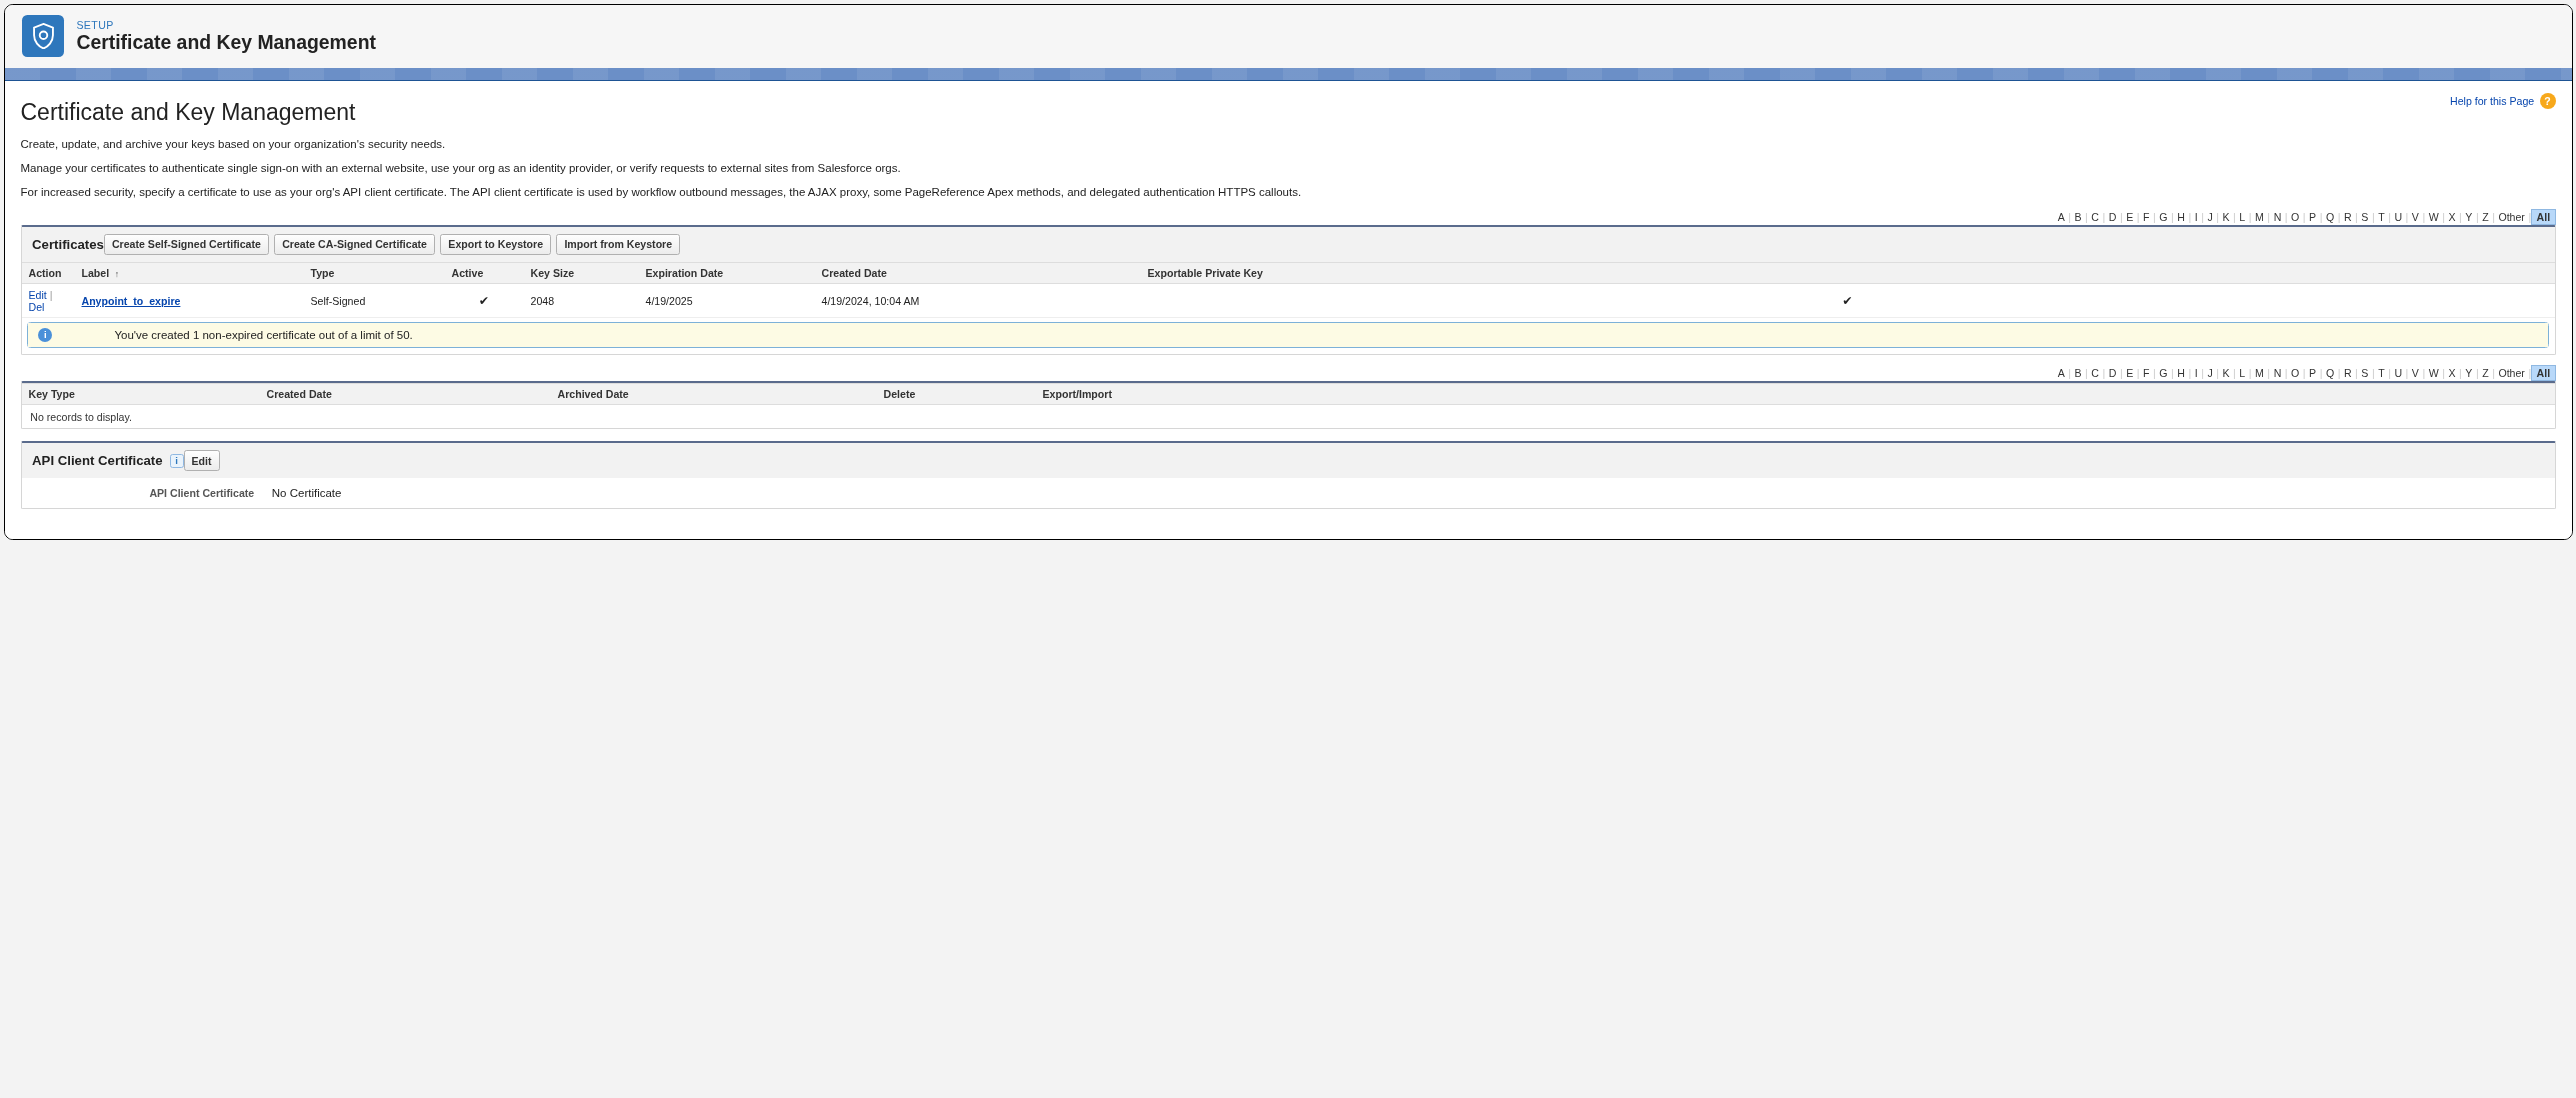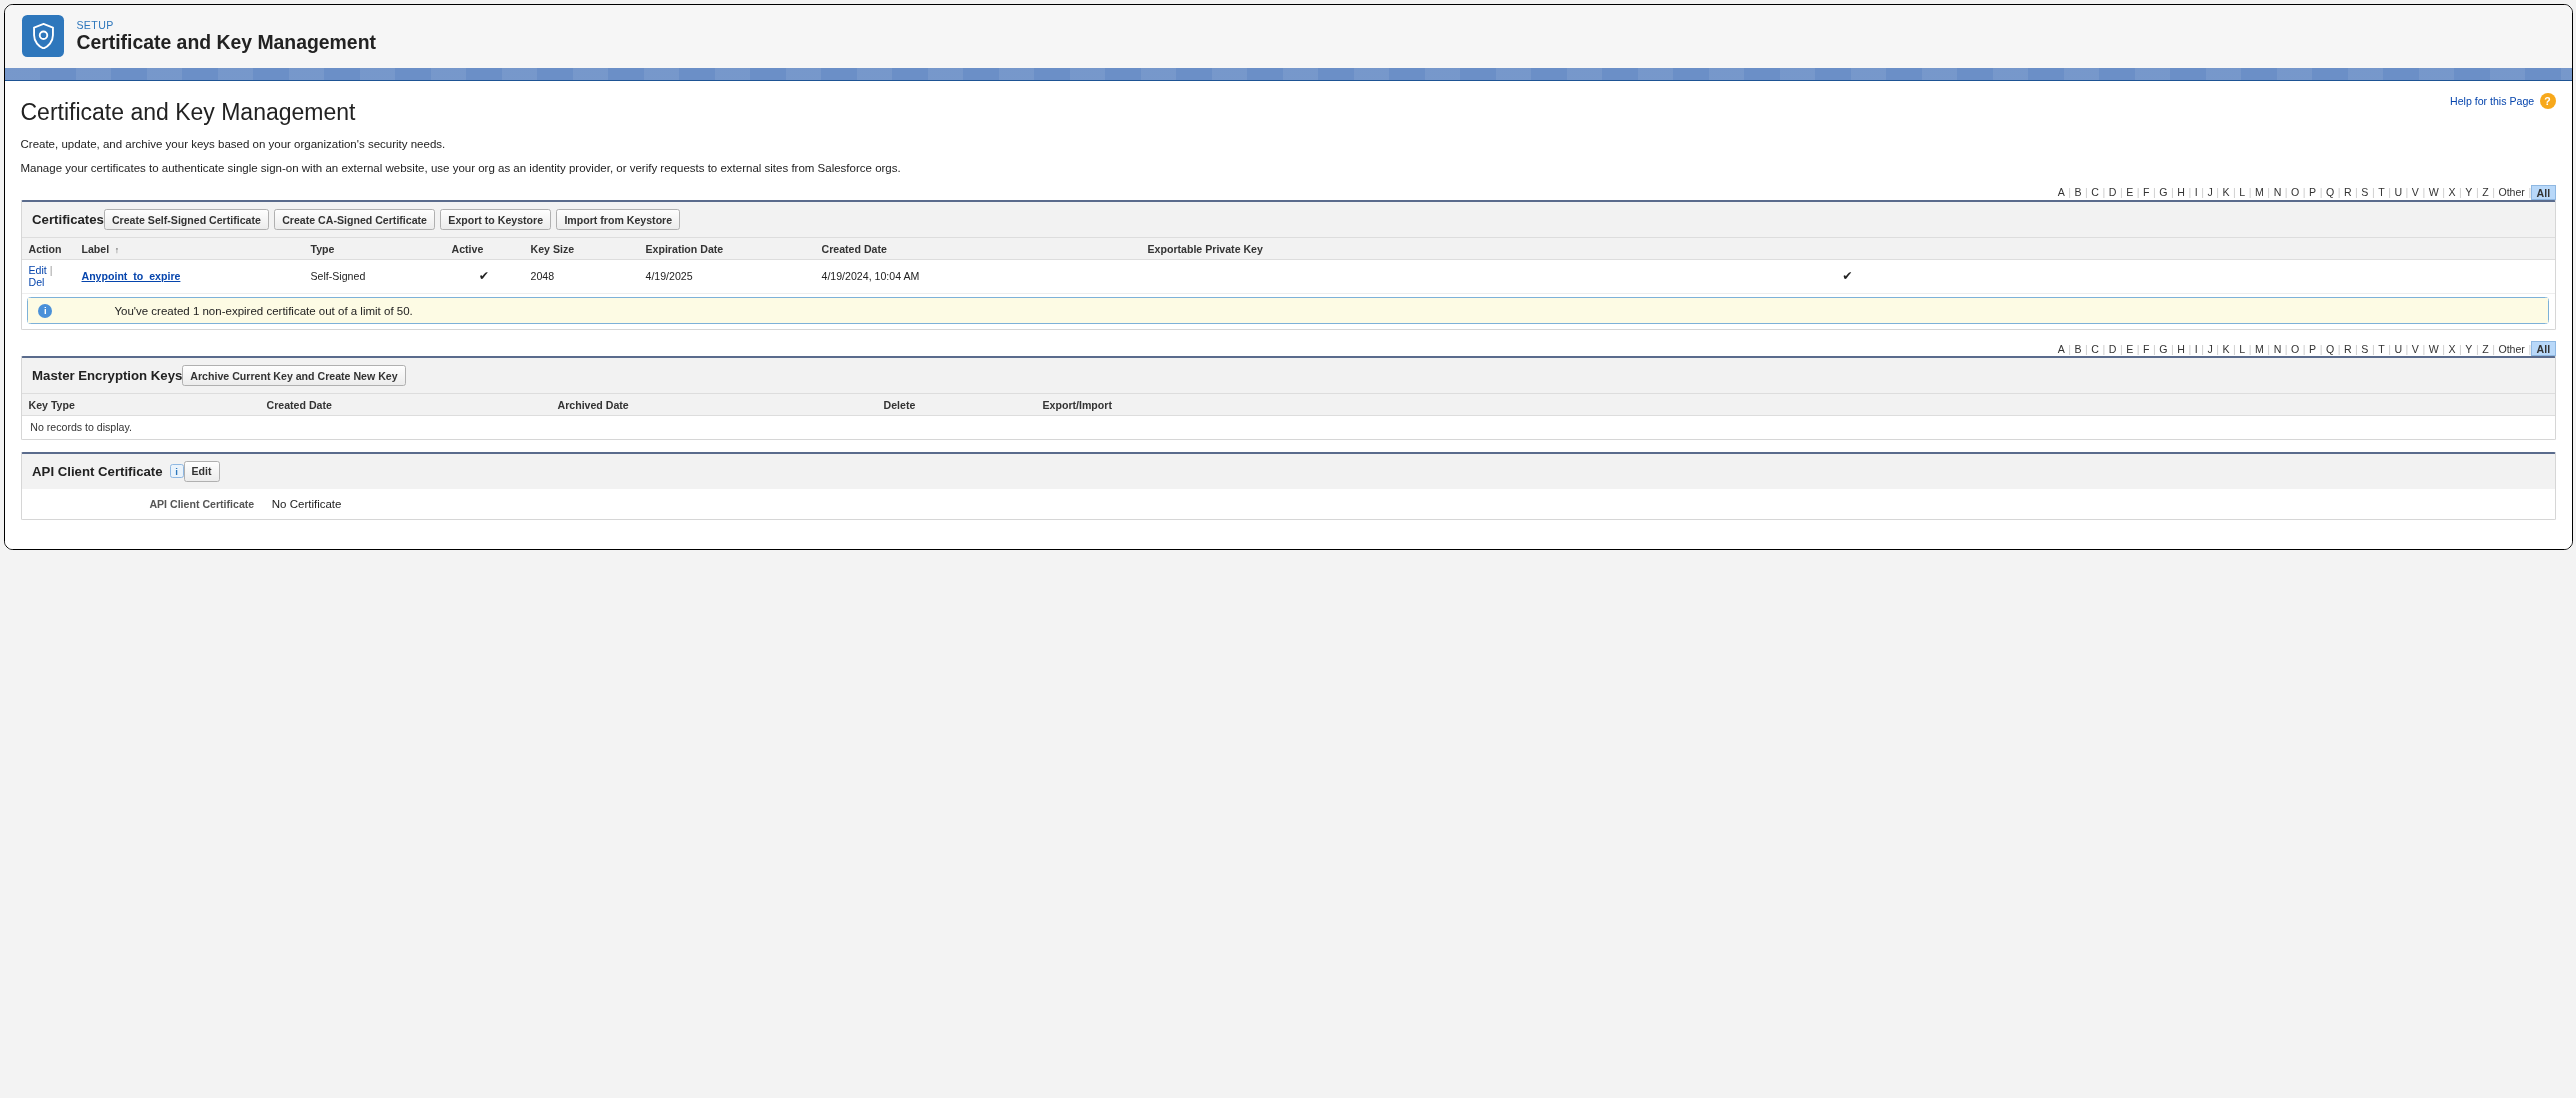--- a/index.html
+++ b/index.html
@@ -205,20 +205,21 @@
       <h1 class="page-h1">Certificate and Key Management</h1>
       <div class="help-link">
         <span>Help for this Page</span>
         <span class="help-icon">?</span>
       </div>
     </div>
 
     <div class="desc">
       <p>Create, update, and archive your keys based on your organization's security needs.</p>
       <p>Manage your certificates to authenticate single sign-on with an external website, use your org as an identity provider, or verify requests to external sites from Salesforce orgs.</p>
+      <p>For increased security, specify a certificate to use as your org's API client certificate. The API client certificate is used by workflow outbound messages, the AJAX proxy, some PageReference Apex methods, and delegated authentication HTTPS callouts.</p>
     </div>
 
     <div class="alpha-filter" id="alpha1"><a class="action-link" style="color:#333">A</a><span class="sep">|</span><a class="action-link" style="color:#333">B</a><span class="sep">|</span><a class="action-link" style="color:#333">C</a><span class="sep">|</span><a class="action-link" style="color:#333">D</a><span class="sep">|</span><a class="action-link" style="color:#333">E</a><span class="sep">|</span><a class="action-link" style="color:#333">F</a><span class="sep">|</span><a class="action-link" style="color:#333">G</a><span class="sep">|</span><a class="action-link" style="color:#333">H</a><span class="sep">|</span><a class="action-link" style="color:#333">I</a><span class="sep">|</span><a class="action-link" style="color:#333">J</a><span class="sep">|</span><a class="action-link" style="color:#333">K</a><span class="sep">|</span><a class="action-link" style="color:#333">L</a><span class="sep">|</span><a class="action-link" style="color:#333">M</a><span class="sep">|</span><a class="action-link" style="color:#333">N</a><span class="sep">|</span><a class="action-link" style="color:#333">O</a><span class="sep">|</span><a class="action-link" style="color:#333">P</a><span class="sep">|</span><a class="action-link" style="color:#333">Q</a><span class="sep">|</span><a class="action-link" style="color:#333">R</a><span class="sep">|</span><a class="action-link" style="color:#333">S</a><span class="sep">|</span><a class="action-link" style="color:#333">T</a><span class="sep">|</span><a class="action-link" style="color:#333">U</a><span class="sep">|</span><a class="action-link" style="color:#333">V</a><span class="sep">|</span><a class="action-link" style="color:#333">W</a><span class="sep">|</span><a class="action-link" style="color:#333">X</a><span class="sep">|</span><a class="action-link" style="color:#333">Y</a><span class="sep">|</span><a class="action-link" style="color:#333">Z</a><span class="sep">|</span><a class="action-link" style="color:#333">Other</a><span class="sep">|</span><span class="all-sel">All</span></div>
 
     <div class="block">
       <div class="block-header">
         <div class="block-title">Certificates</div>
         <div class="btn-row">
           <button class="sf-btn">Create Self-Signed Certificate</button>
           <button class="sf-btn">Create CA-Signed Certificate</button>
@@ -263,26 +264,20 @@
         <div class="info-content">
           <div class="info-icon">i</div>
           <div>You've created 1 non-expired certificate out of a limit of 50.</div>
         </div>
       </div>
     </div>
 
     <div class="alpha-filter" id="alpha2"><a class="action-link" style="color:#333">A</a><span class="sep">|</span><a class="action-link" style="color:#333">B</a><span class="sep">|</span><a class="action-link" style="color:#333">C</a><span class="sep">|</span><a class="action-link" style="color:#333">D</a><span class="sep">|</span><a class="action-link" style="color:#333">E</a><span class="sep">|</span><a class="action-link" style="color:#333">F</a><span class="sep">|</span><a class="action-link" style="color:#333">G</a><span class="sep">|</span><a class="action-link" style="color:#333">H</a><span class="sep">|</span><a class="action-link" style="color:#333">I</a><span class="sep">|</span><a class="action-link" style="color:#333">J</a><span class="sep">|</span><a class="action-link" style="color:#333">K</a><span class="sep">|</span><a class="action-link" style="color:#333">L</a><span class="sep">|</span><a class="action-link" style="color:#333">M</a><span class="sep">|</span><a class="action-link" style="color:#333">N</a><span class="sep">|</span><a class="action-link" style="color:#333">O</a><span class="sep">|</span><a class="action-link" style="color:#333">P</a><span class="sep">|</span><a class="action-link" style="color:#333">Q</a><span class="sep">|</span><a class="action-link" style="color:#333">R</a><span class="sep">|</span><a class="action-link" style="color:#333">S</a><span class="sep">|</span><a class="action-link" style="color:#333">T</a><span class="sep">|</span><a class="action-link" style="color:#333">U</a><span class="sep">|</span><a class="action-link" style="color:#333">V</a><span class="sep">|</span><a class="action-link" style="color:#333">W</a><span class="sep">|</span><a class="action-link" style="color:#333">X</a><span class="sep">|</span><a class="action-link" style="color:#333">Y</a><span class="sep">|</span><a class="action-link" style="color:#333">Z</a><span class="sep">|</span><a class="action-link" style="color:#333">Other</a><span class="sep">|</span><span class="all-sel">All</span></div>
 
     <div class="block">
-      <div class="block-header">
-        <div class="block-title">Master Encryption Keys</div>
-        <div class="btn-row">
-          <button class="sf-btn">Archive Current Key and Create New Key</button>
-        </div>
-      </div>
       <table class="data-table">
         <thead>
           <tr>
             <th style="width:238px">Key Type</th>
             <th style="width:291px">Created Date</th>
             <th style="width:326px">Archived Date</th>
             <th style="width:159px">Delete</th>
             <th>Export/Import</th>
           </tr>
         </thead>

